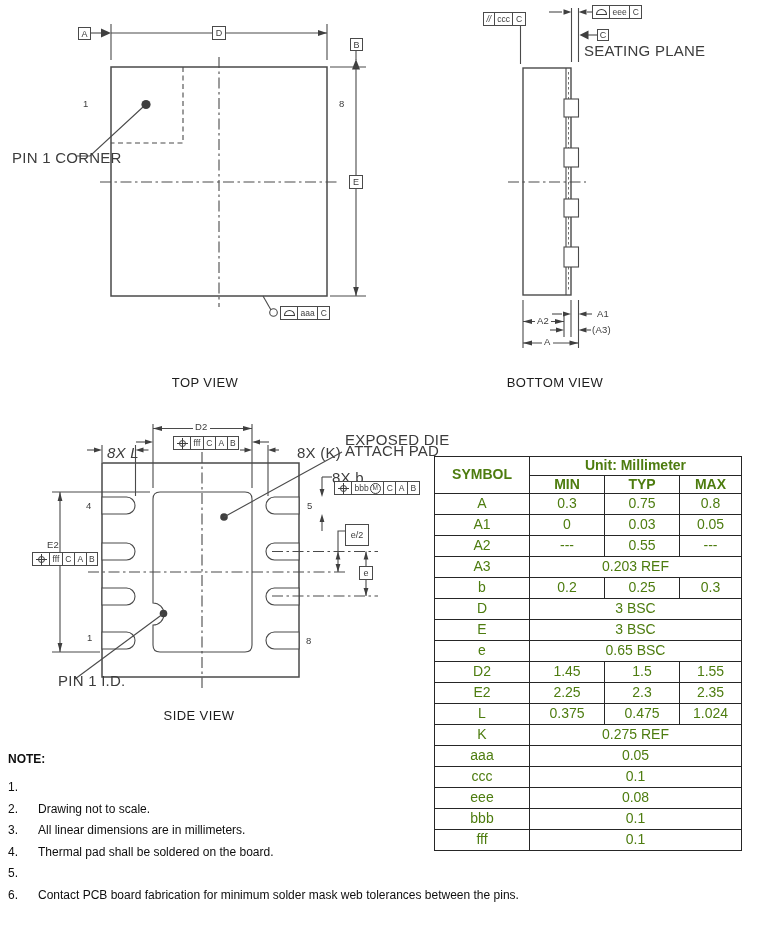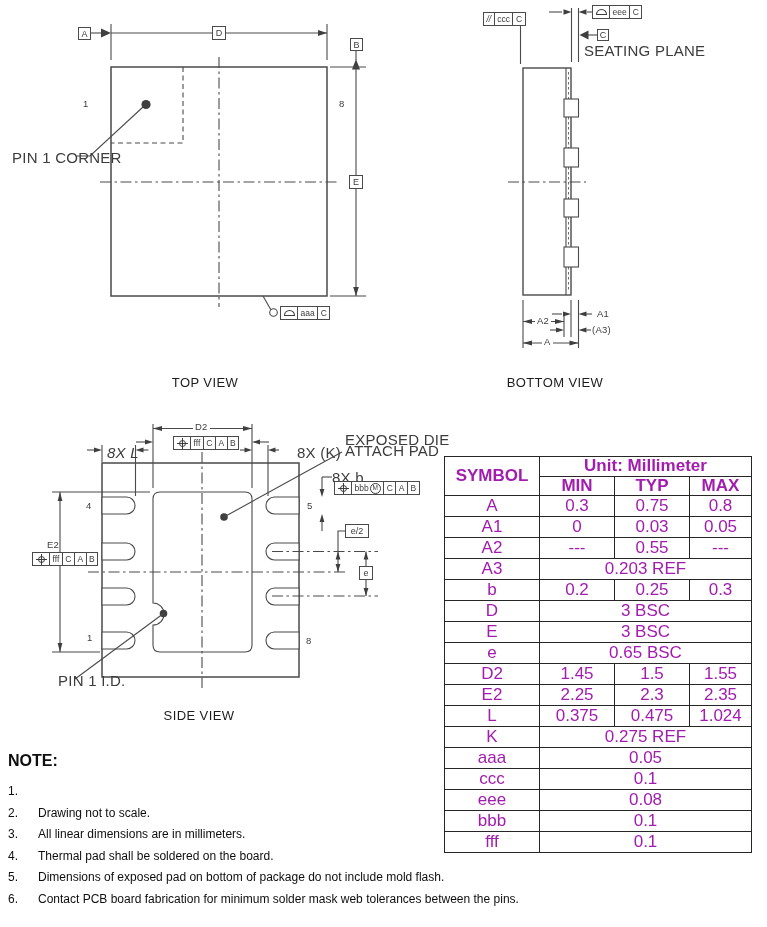--- a/index.html
+++ b/index.html
@@ -24,28 +24,28 @@
   
   .pos-icon{position:relative;display:inline-block;width:11px;height:11px;
             background:linear-gradient(#3c3c3c,#3c3c3c) center/11px 1px no-repeat;}
   .pos-icon::before{content:"";position:absolute;left:2px;top:2px;right:2px;bottom:2px;border:1px solid #3c3c3c;border-radius:50%;}
   .pos-icon::after{content:"";position:absolute;left:5px;top:0;width:1px;height:11px;background:#3c3c3c;}
   .semi-icon{display:inline-block;width:11px;height:6px;border:1px solid #3c3c3c;border-radius:6px 6px 0 0;box-sizing:border-box;}
   .mc-icon{display:inline-flex;width:9px;height:9px;border:1px solid #3c3c3c;border-radius:50%;
            align-items:center;justify-content:center;font-size:6.5px;line-height:1;margin-left:1px;flex:none;}
 
   
-  .dim-table{position:absolute;left:444px;top:456px;border-collapse:collapse;font-size:17px;color:#a21caf;table-layout:fixed;}
+  .dim-table{position:absolute;left:434px;top:456px;border-collapse:collapse;font-size:14px;color:#4d7c0f;table-layout:fixed;}
   .dim-table th,.dim-table td{border:1.6px solid #262626;text-align:center;padding:0;line-height:1.1;}
   .dim-table th{font-weight:bold;}
   .dim-table .hr1{height:19px;} .dim-table .hr2{height:18px;} .dim-table .dr{height:21px;}
 
   
   .notes{position:absolute;left:8px;top:752px;width:752px;font-size:12px;color:#0e0e0e;}
-  .notes-heading{font-weight:bold;font-size:16px;margin-bottom:13px;}
+  .notes-heading{font-weight:bold;font-size:12px;margin-bottom:13px;}
   .note-item{display:flex;margin-bottom:5px;line-height:1.38;}
   .note-num{width:30px;flex:none;}
   .note-item.n1 .note-text{max-width:400px;}
 </style>
 </head>
 <body>
 
 <div class="canvas">
 
   <svg class="linework" width="767" height="927" viewBox="0 0 767 927">
@@ -252,21 +252,21 @@
   <span class="lbl num" style="left:47px;top:540px;">E2</span>
   <div class="fcf" style="left:32px;top:552px;">
     <span class="cell">
         <span class="pos-icon"></span>
       </span>
     <span class="cell">fff</span>
     <span class="cell">C</span>
     <span class="cell">A</span>
     <span class="cell">B</span>
   </div>
-  <div class="boxed" style="left:345px;top:524px;width:24px;height:14px;">
+  <div class="boxed" style="left:345px;top:524px;width:24px;height:22px;">
       <span>e/2</span>
     </div>
   <div class="boxed" style="left:359px;top:566px;width:14px;height:14px;">
       <span>e</span>
     </div>
   <span class="lbl" style="left:36px;top:673px;margin-left:22px;">PIN 1 I.D.</span>
   <div class="view-title" style="left:155px;top:708px;width:88px;">SIDE VIEW</div>
 
   <table class="dim-table">
     <colgroup>
@@ -382,21 +382,20 @@
     <div class="note-item">
         <span class="note-num">3.</span>
         <span class="note-text">All linear dimensions are in millimeters.</span>
       </div>
     <div class="note-item">
         <span class="note-num">4.</span>
         <span class="note-text">Thermal pad shall be soldered on the board.</span>
       </div>
     <div class="note-item">
         <span class="note-num">5.</span>
-        <span class="note-text">Dimensions of exposed pad on bottom of package do not include mold flash.</span>
       </div>
     <div class="note-item">
         <span class="note-num">6.</span>
         <span class="note-text">Contact PCB board fabrication for minimum solder mask web tolerances between the pins.</span>
       </div>
   </div>
 
 </div>
 
 </body></html>

